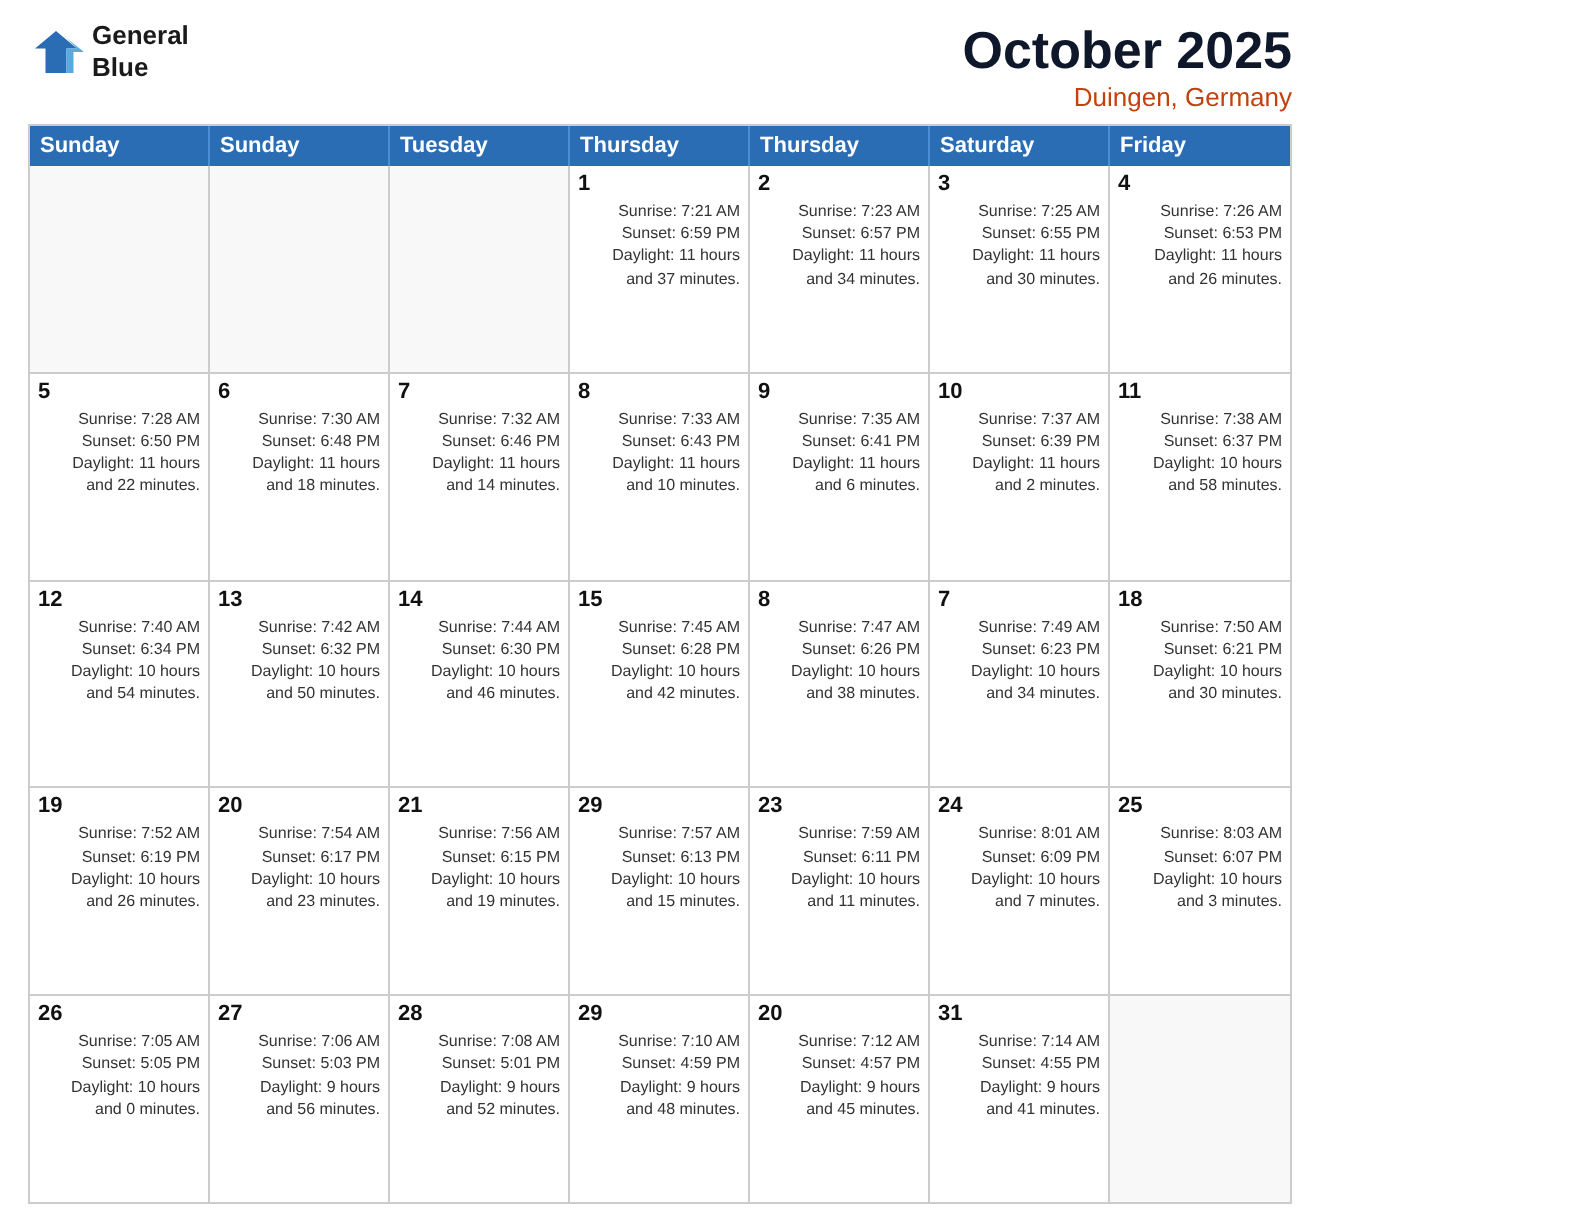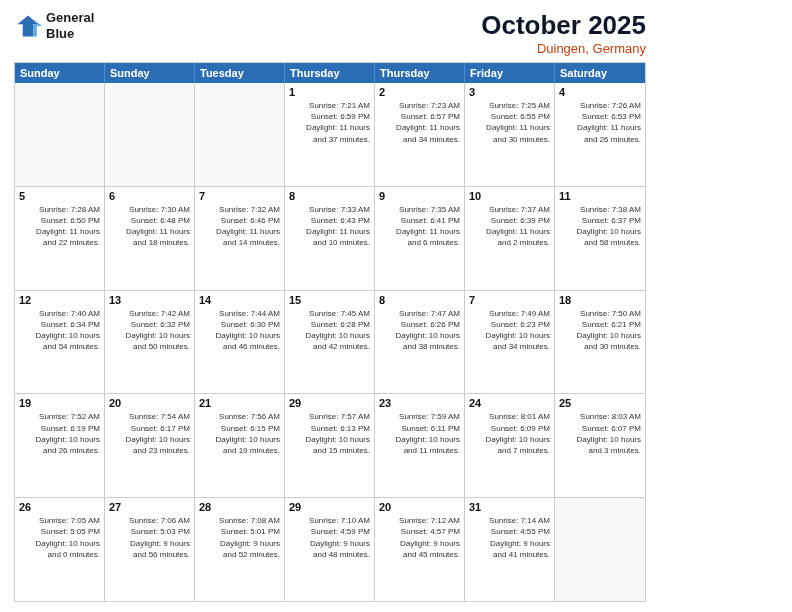--- a/index.html
+++ b/index.html
@@ -126,22 +126,22 @@
     </div>
   </div>
 
   <div class="calendar">
     <div class="cal-header">
     <div class="cal-header-cell">Sunday</div>
         <div class="cal-header-cell">Sunday</div>
         <div class="cal-header-cell">Tuesday</div>
         <div class="cal-header-cell">Thursday</div>
         <div class="cal-header-cell">Thursday</div>
+        <div class="cal-header-cell">Saturday</div>
         <div class="cal-header-cell">Friday</div>
-        <div class="cal-header-cell">Saturday</div>
       </div>
     <div class="cal-body">
     <div class="cal-row">
           <div class="cal-cell empty"></div>
           <div class="cal-cell empty"></div>
           <div class="cal-cell empty"></div>
           <div class="cal-cell">
             <div class="day-num">1</div>
             <div class="cell-text">Sunrise: 7:21 AM<br>Sunset: 6:59 PM<br>Daylight: 11 hours<br>and 37 minutes.</div>
           </div>

